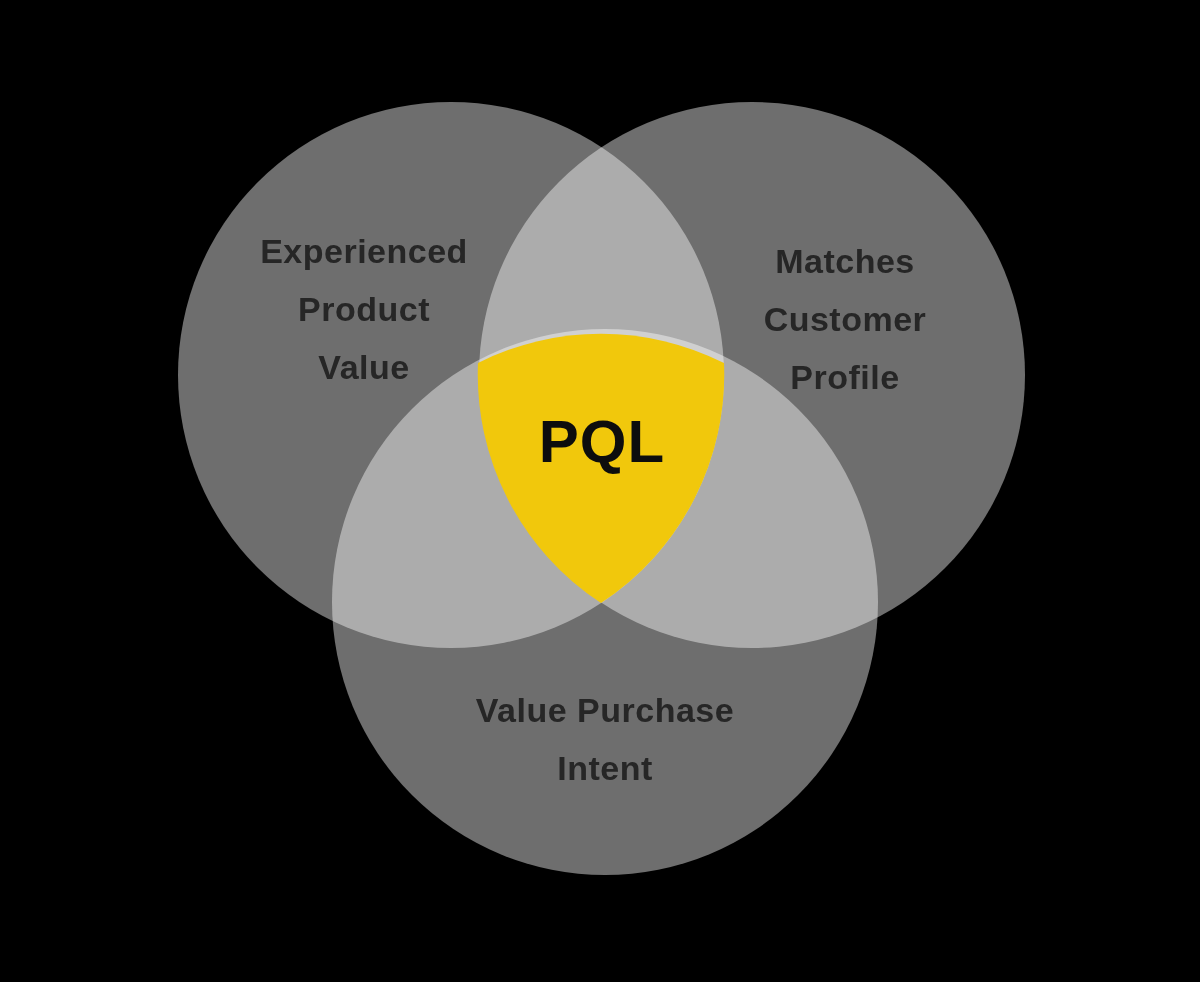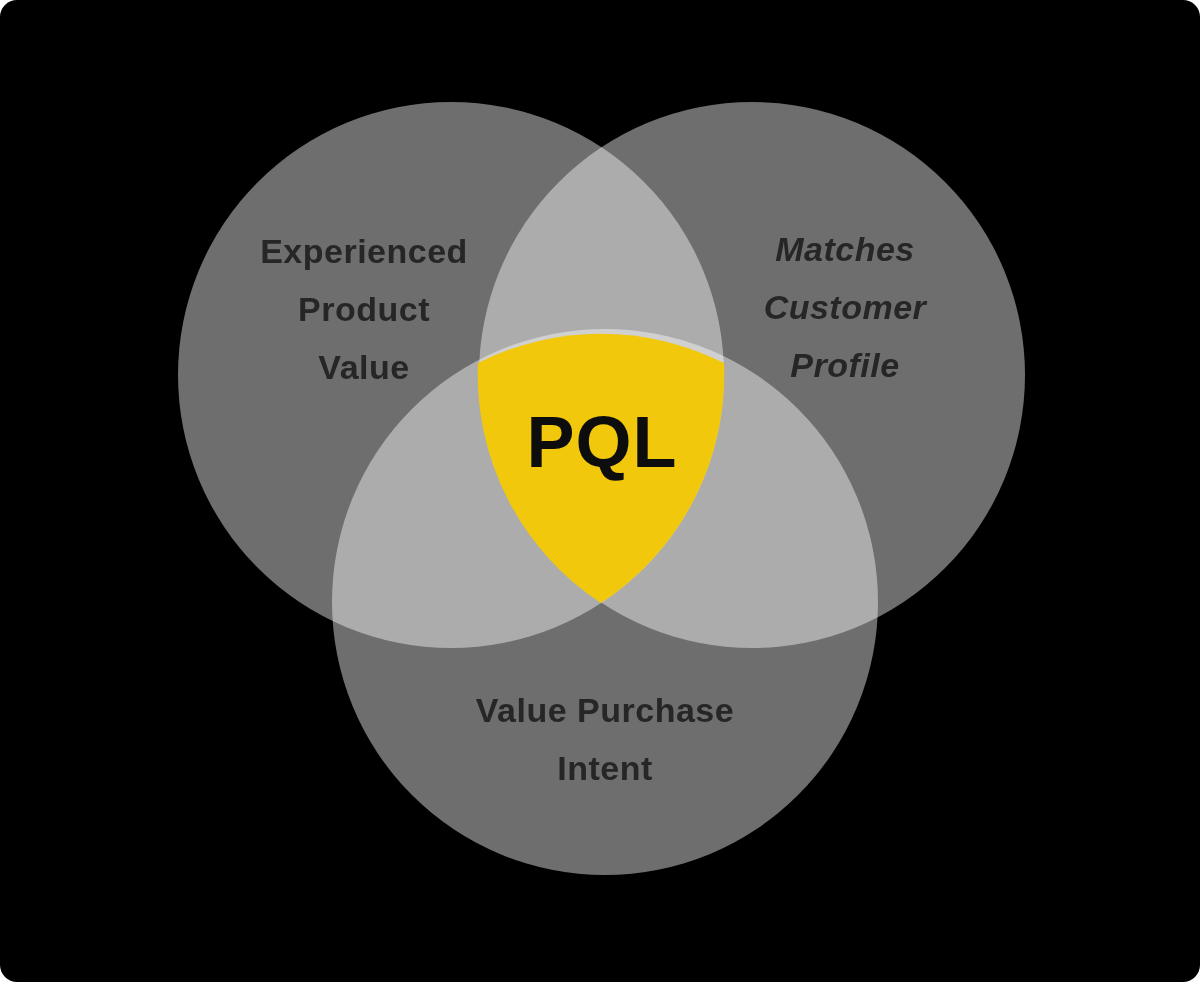--- a/index.html
+++ b/index.html
@@ -8,21 +8,20 @@
     width: 1200px;
     height: 982px;
     overflow: hidden;
     font-family: "Liberation Sans", sans-serif;
   }
   .stage {
     position: relative;
     width: 1200px;
     height: 982px;
     background: #000000;
-    border-radius: 17px;
   }
   .venn-svg {
     position: absolute;
     left: 0;
     top: 0;
     display: block;
   }
   .venn-circle {
     opacity: 0.43;
   }
@@ -30,30 +29,30 @@
     position: absolute;
     text-align: center;
     white-space: pre-line;
     color: #262626;
     font-size: 34px;
     font-weight: 700;
     line-height: 58px;
     letter-spacing: 0.5px;
   }
   .label-left   { left: 194px; top: 222px; width: 340px; }
-  .label-right  { left: 675px; top: 220px; width: 340px; font-style: italic; }
+  .label-right  { left: 675px; top: 232px; width: 340px; }
   .label-bottom { left: 385px; top: 681px; width: 440px; }
   .center-label {
     position: absolute;
     left: 452px;
     top: 402px;
     width: 300px;
     text-align: center;
     color: #0d0d0d;
-    font-size: 72px;
+    font-size: 60px;
     font-weight: 800;
     line-height: 80px;
     letter-spacing: 1px;
   }
 </style>
 </head>
 <body>
 
 <div class="stage">
 

